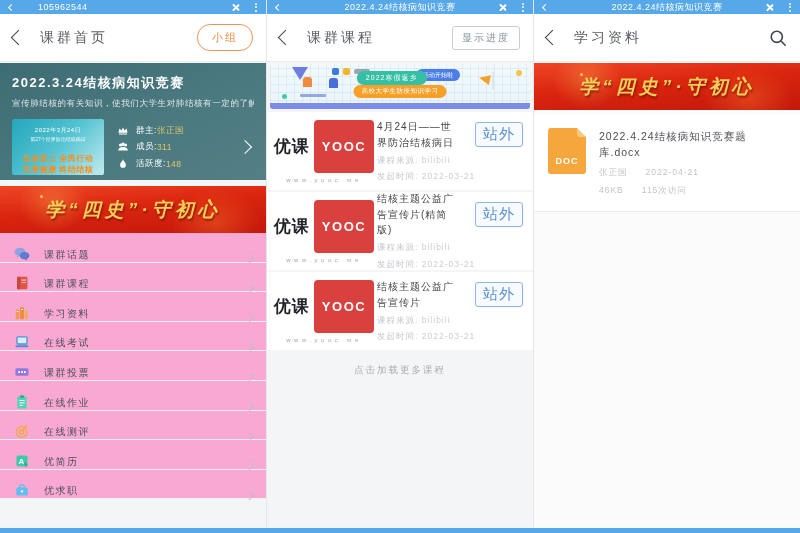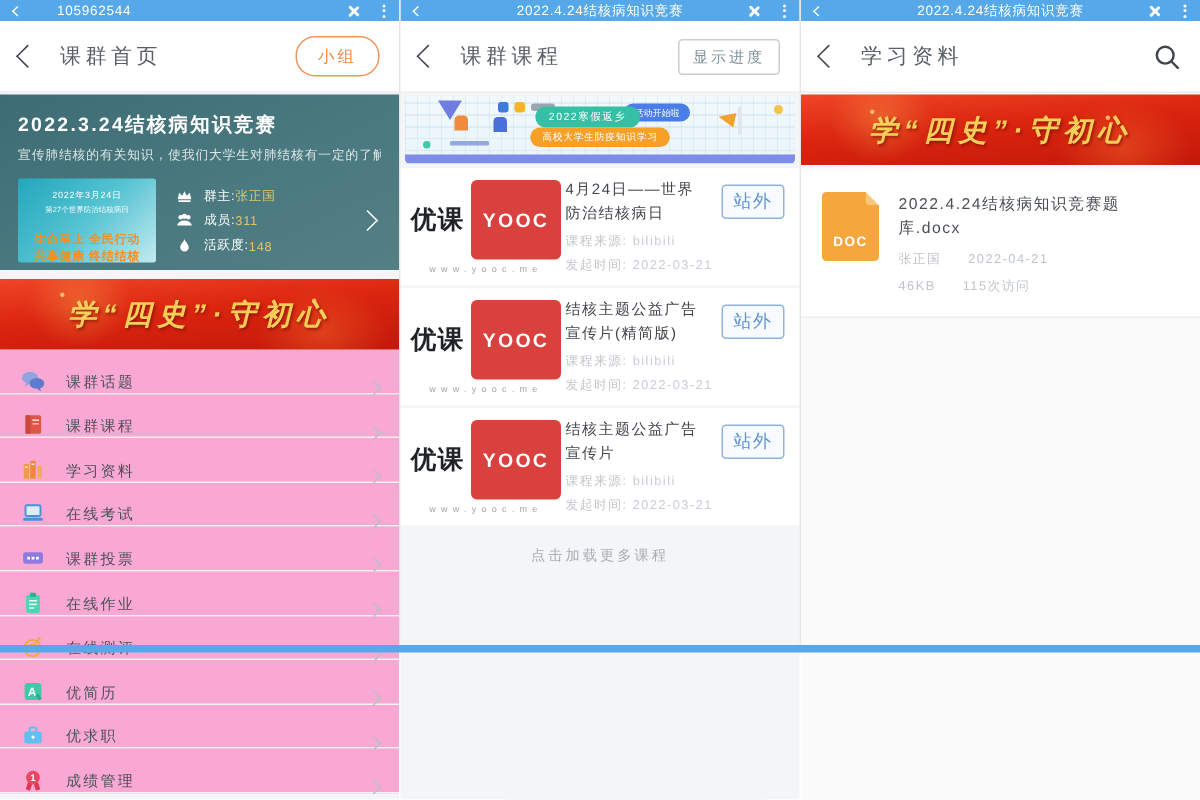--- a/index.html
+++ b/index.html
@@ -1,18 +1,18 @@
 <!DOCTYPE html>
 <html><head>
 <meta charset="utf-8">
 <style>
   *{box-sizing:border-box;margin:0;padding:0}
   html,body{width:800px;height:533px;overflow:hidden;background:#fff;
     font-family:"Liberation Sans",sans-serif;-webkit-font-smoothing:antialiased}
-  .stage{position:relative;width:800px;height:435px;display:flex;background:#f2f3f4}
+  .stage{position:relative;width:800px;height:533px;display:flex;background:#f2f3f4}
   .divider{width:1px;background:#e4e6e8;flex:none}
   .panel{width:266px;height:533px;position:relative;background:#f4f5f6;overflow:hidden;flex:none}
 
   
   .statusbar{height:14px;background:#56a8e9;display:flex;align-items:center;padding:0 9px;position:relative;color:#fff}
   .sb-back{width:5px;height:5px;border-left:1.5px solid #fff;border-bottom:1.5px solid #fff;transform:rotate(45deg);flex:none;cursor:pointer}
   .sb-title{font-size:9px;letter-spacing:.5px;white-space:nowrap}
   .sb-title.leftpos{margin-left:24px}
   .sb-title.centerpos{position:absolute;left:0;right:0;text-align:center}
   .sb-right{margin-left:auto;display:flex;align-items:center;gap:15px;z-index:2}
@@ -88,21 +88,21 @@
   
   .course{display:flex;align-items:center;background:#fff;height:78px;padding:8px 10px 8px 4px;margin-bottom:2px;cursor:pointer}
   .yooc{width:106px;flex:none;display:flex;flex-direction:column;align-items:center;justify-content:center}
   .yl-row{display:flex;align-items:center;gap:4px}
   .yl-cn{font-size:17px;font-weight:bold;color:#1f2226;letter-spacing:1px}
   .yl-en{background:#d8413d;color:#fff;font-weight:bold;font-size:13px;padding:19px 8px;border-radius:4px;letter-spacing:1.5px}
   .yl-url{font-size:6px;color:#9fa6ad;letter-spacing:3.5px;margin-top:4px;white-space:nowrap}
   .c-main{flex:1;min-width:0;display:flex;flex-direction:column;justify-content:center}
   .c-toprow{display:flex;align-items:center}
   .c-title{flex:1;font-size:10px;color:#40454b;line-height:1.55;letter-spacing:1px}
-  .badge{flex:none;margin-left:15px;border:1px solid #8fb3dd;color:#5f93cf;background:#f7faff;font-size:12px;padding:2px 7px;border-radius:3px;letter-spacing:1px}
+  .badge{flex:none;margin-left:15px;border:1px solid #8fb3dd;color:#5f93cf;background:#f7faff;font-size:15px;padding:2px 7px;border-radius:3px;letter-spacing:1px}
   .c-meta{font-size:8.5px;color:#c2c7cc;margin-top:4.5px;letter-spacing:1px;white-space:nowrap;overflow:hidden}
   .c-meta .val{color:#c8cdd6}
   .load-more{text-align:center;font-size:9.5px;color:#a9aeb4;letter-spacing:2px;padding:12px 0 14px;cursor:pointer}
 
   
   .file-card{background:#fff;margin-top:5px;padding:13px 14px 14px;display:flex;gap:13px;border-bottom:1px solid #ededed;cursor:pointer}
   .doc-icon{position:relative;width:38px;height:46px;flex:none;background:#f5a63c;border-radius:3px;display:flex;align-items:flex-end;justify-content:center;padding-bottom:8px}
   .doc-icon:before{content:"";position:absolute;top:0;right:0;border-style:solid;border-width:0 9px 9px 0;border-color:#fff #fff #f8c878 #f8c878;border-radius:0 0 0 3px}
   .doc-label{color:#fff;font-size:9px;font-weight:bold;letter-spacing:1px}
   .f-info{flex:1;min-width:0;padding-top:1px}
@@ -267,30 +267,20 @@
         <span class="menu-label">优简历</span>
         <span class="chev"></span>
       </div>
       <div class="menu-row">
         <svg class="menu-icon" viewBox="0 0 16 16">
             <rect x="2.2" y="5.6" width="11.6" height="8" rx="1.6" fill="#63bef0"></rect>
             <rect x="5.8" y="3" width="4.4" height="3.4" rx="1" fill="none" stroke="#63bef0" stroke-width="1.3"></rect>
             <circle cx="8" cy="9.4" r="1.1" fill="#fff"></circle>
           </svg>
         <span class="menu-label">优求职</span>
-        <span class="chev"></span>
-      </div>
-      <div class="menu-row">
-        <svg class="menu-icon" viewBox="0 0 16 16">
-            <rect x="4" y="8.8" width="3" height="6" rx=".6" fill="#e23450" transform="rotate(18 5.5 11.8)"></rect>
-            <rect x="9" y="8.8" width="3" height="6" rx=".6" fill="#e23450" transform="rotate(-18 10.5 11.8)"></rect>
-            <circle cx="8" cy="6.4" r="4.6" fill="#ec4762"></circle>
-            <text x="8" y="8.9" font-size="6.5" font-weight="bold" fill="#fff" text-anchor="middle" font-family="Liberation Sans, sans-serif">1</text>
-          </svg>
-        <span class="menu-label">成绩管理</span>
         <span class="chev"></span>
       </div>
     </div>
   </section>
 
   <div class="divider"></div>
 
   <section class="panel">
     <div class="statusbar">
       <span class="sb-back"></span>

